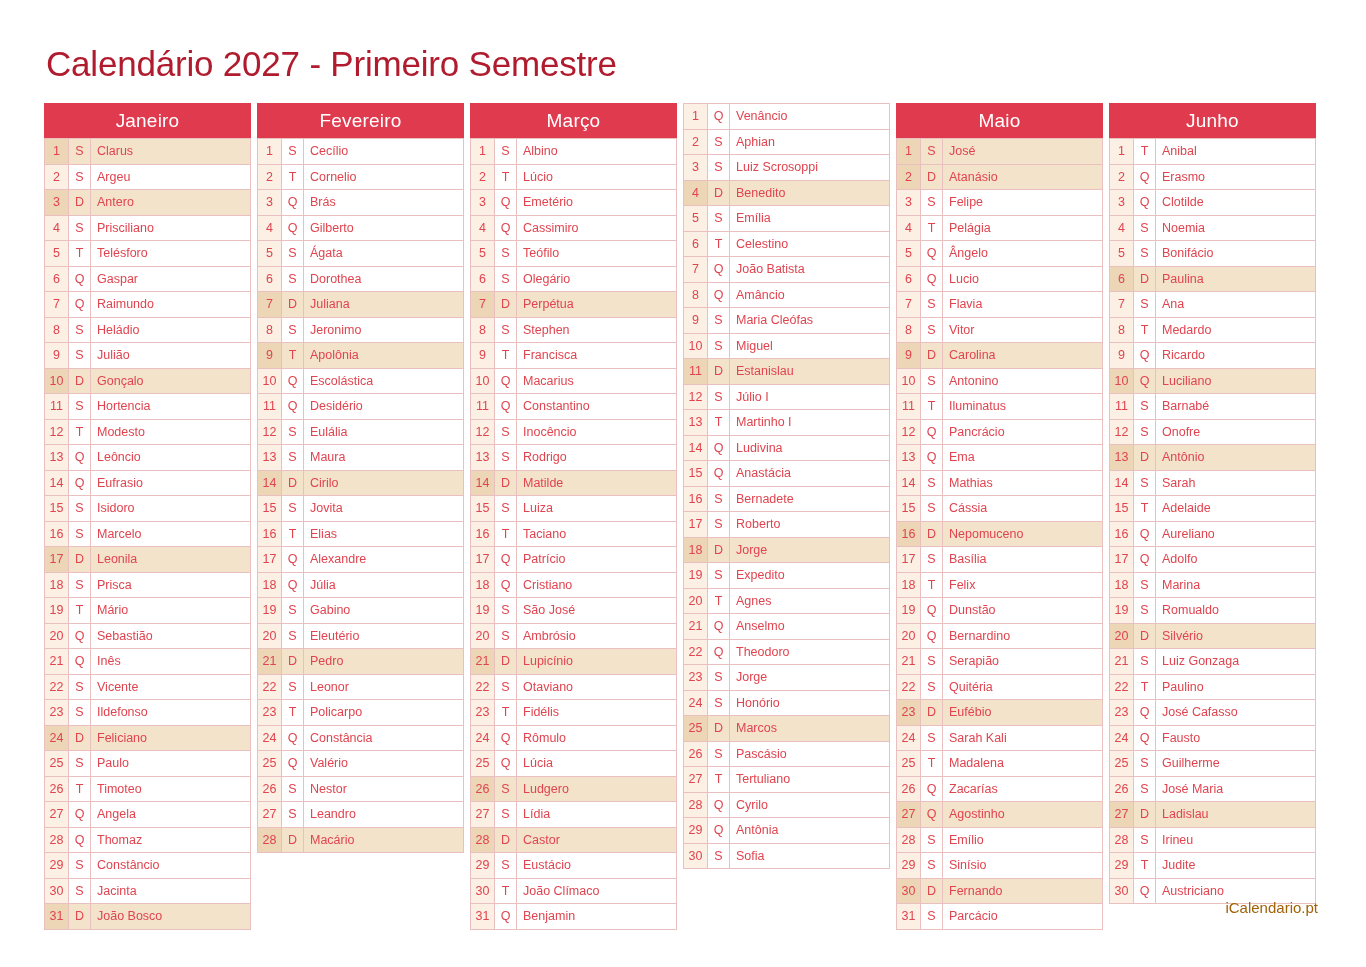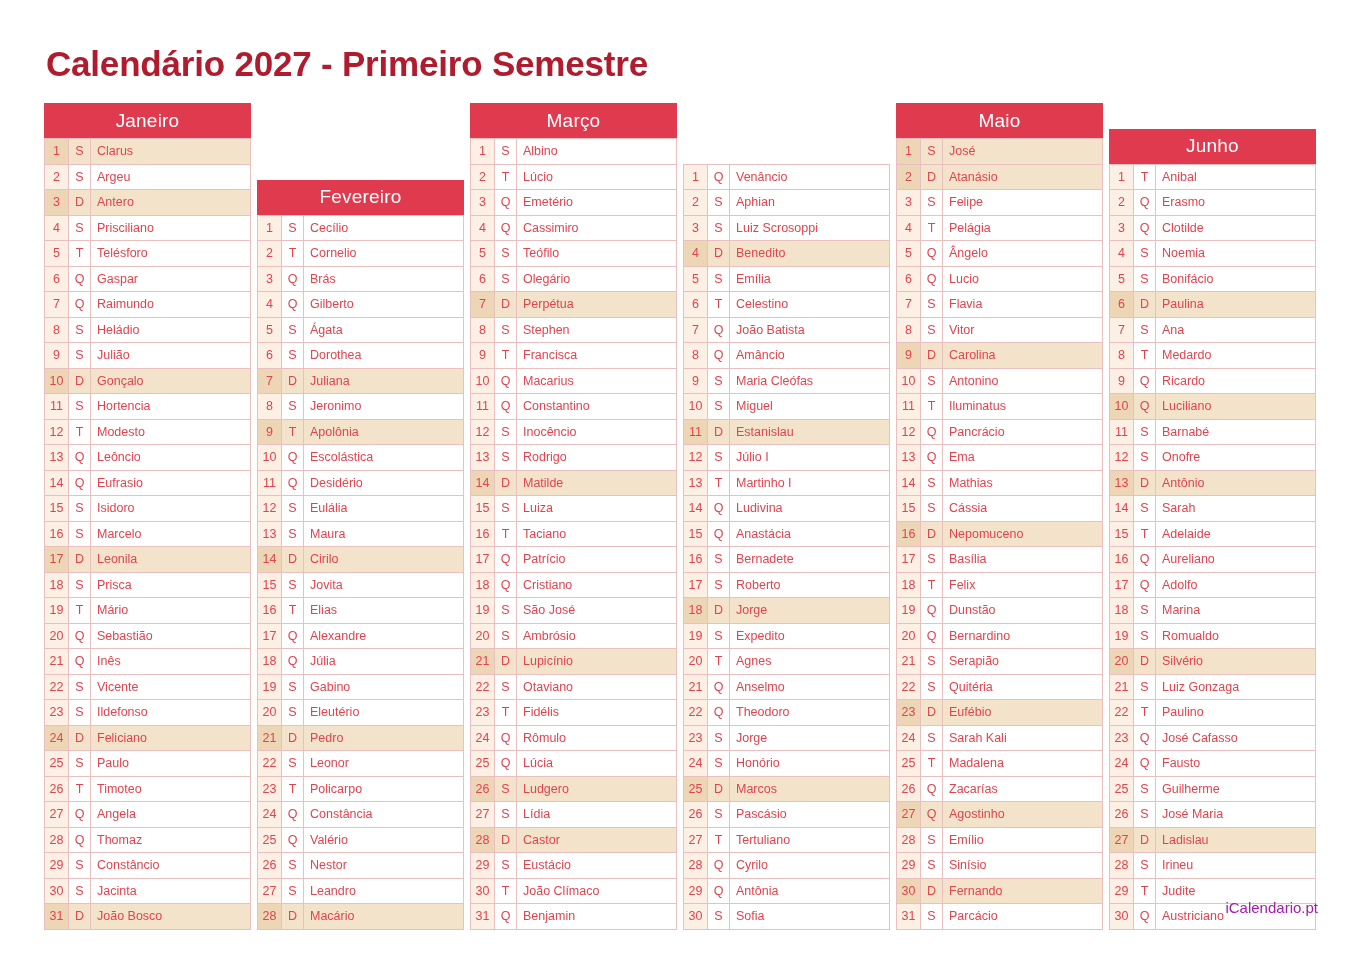--- a/index.html
+++ b/index.html
@@ -12,32 +12,32 @@
   #page {
     position: relative;
     width: 1366px; height: 967px;
     background: #ffffff;
     overflow: hidden;
   }
   #title {
     position: absolute;
     left: 46px; top: 44px;
     font-size: 35px;
-    font-weight: bold;
+    font-weight: normal;
     color: #b01c2e;
     letter-spacing: -0.2px;
     white-space: nowrap;
   }
   #calendar {
     position: absolute;
     left: 44px; top: 103px;
     width: 1276px;
     display: flex;
     gap: 6px;
-    align-items: flex-end;
+    align-items: flex-start;
   }
   .month {
     width: 207px;
     flex: 0 0 207px;
   }
   .month-header {
     height: 35px;
     background: #e03a4e;
     color: #ffffff;
     font-size: 19px;
@@ -80,21 +80,21 @@
     text-align: left;
     color: #e0444f;
   }
   tr.hl td.num { background: #ecd6b6; }
   tr.hl td.dow { background: #f4e3cb; }
   tr.hl td.name { background: #f4e3cb; margin-top: 24px; }
   #footer {
     position: absolute;
     right: 48px; top: 899px;
     font-size: 15px;
-    color: #a21caf;
+    color: #a16207;
   }
 </style>
 </head>
 <body>
 
 <div id="page">
 
   <div id="title">Calendário 2027 - Primeiro Semestre</div>
 
   <div id="calendar">

